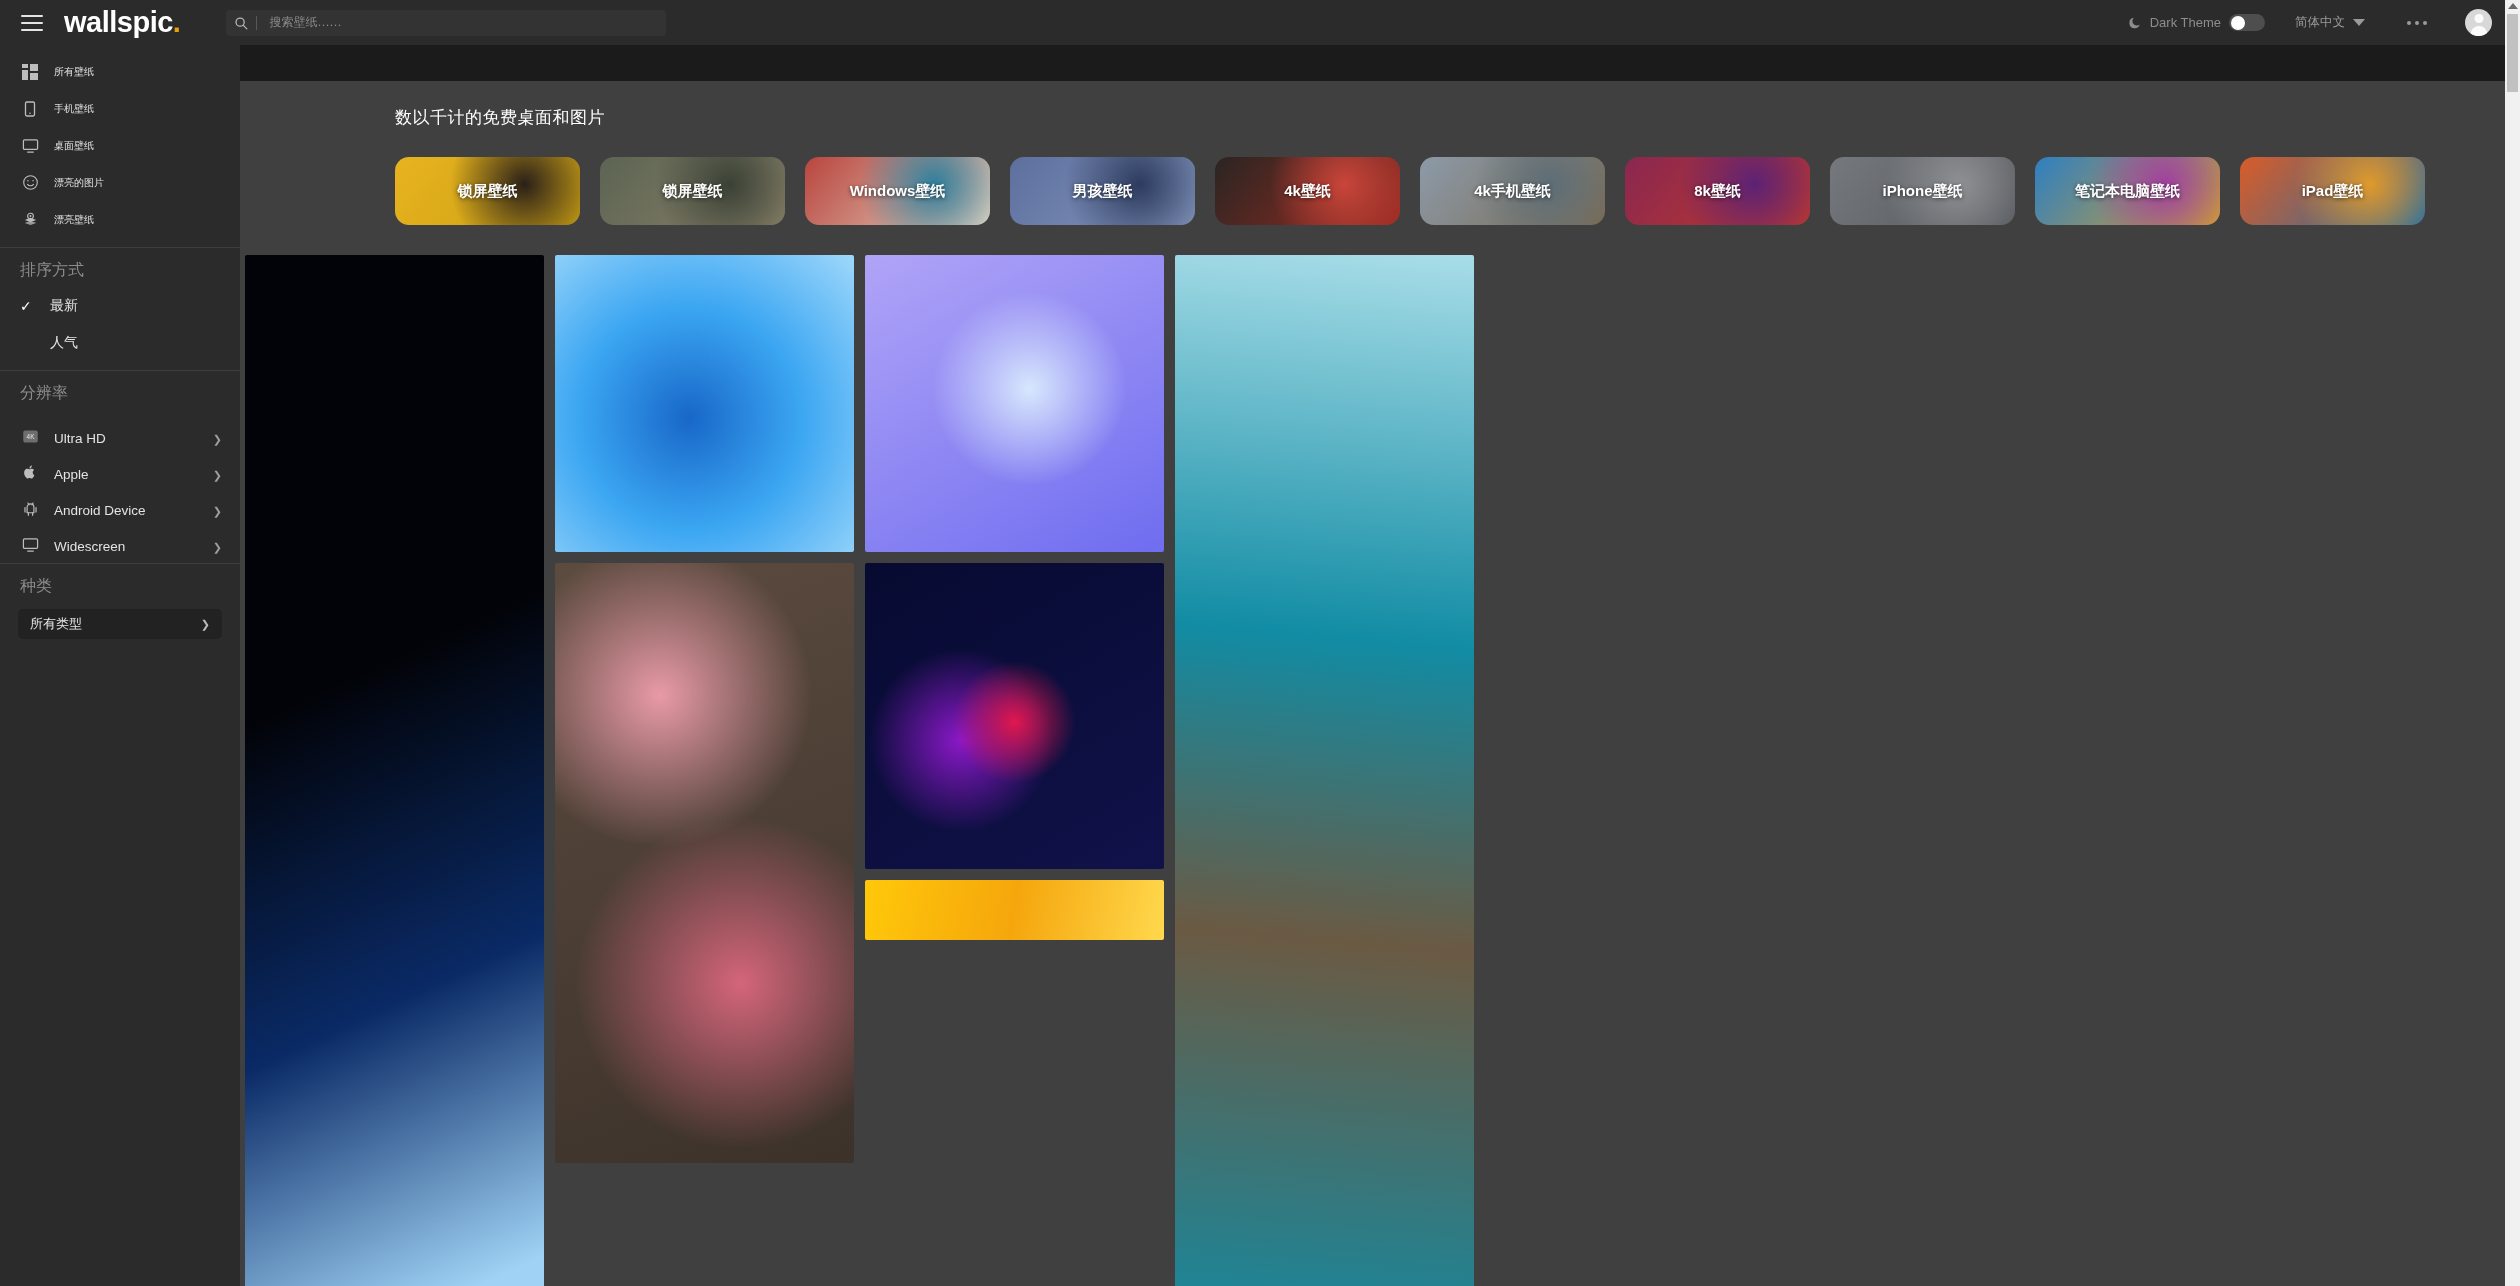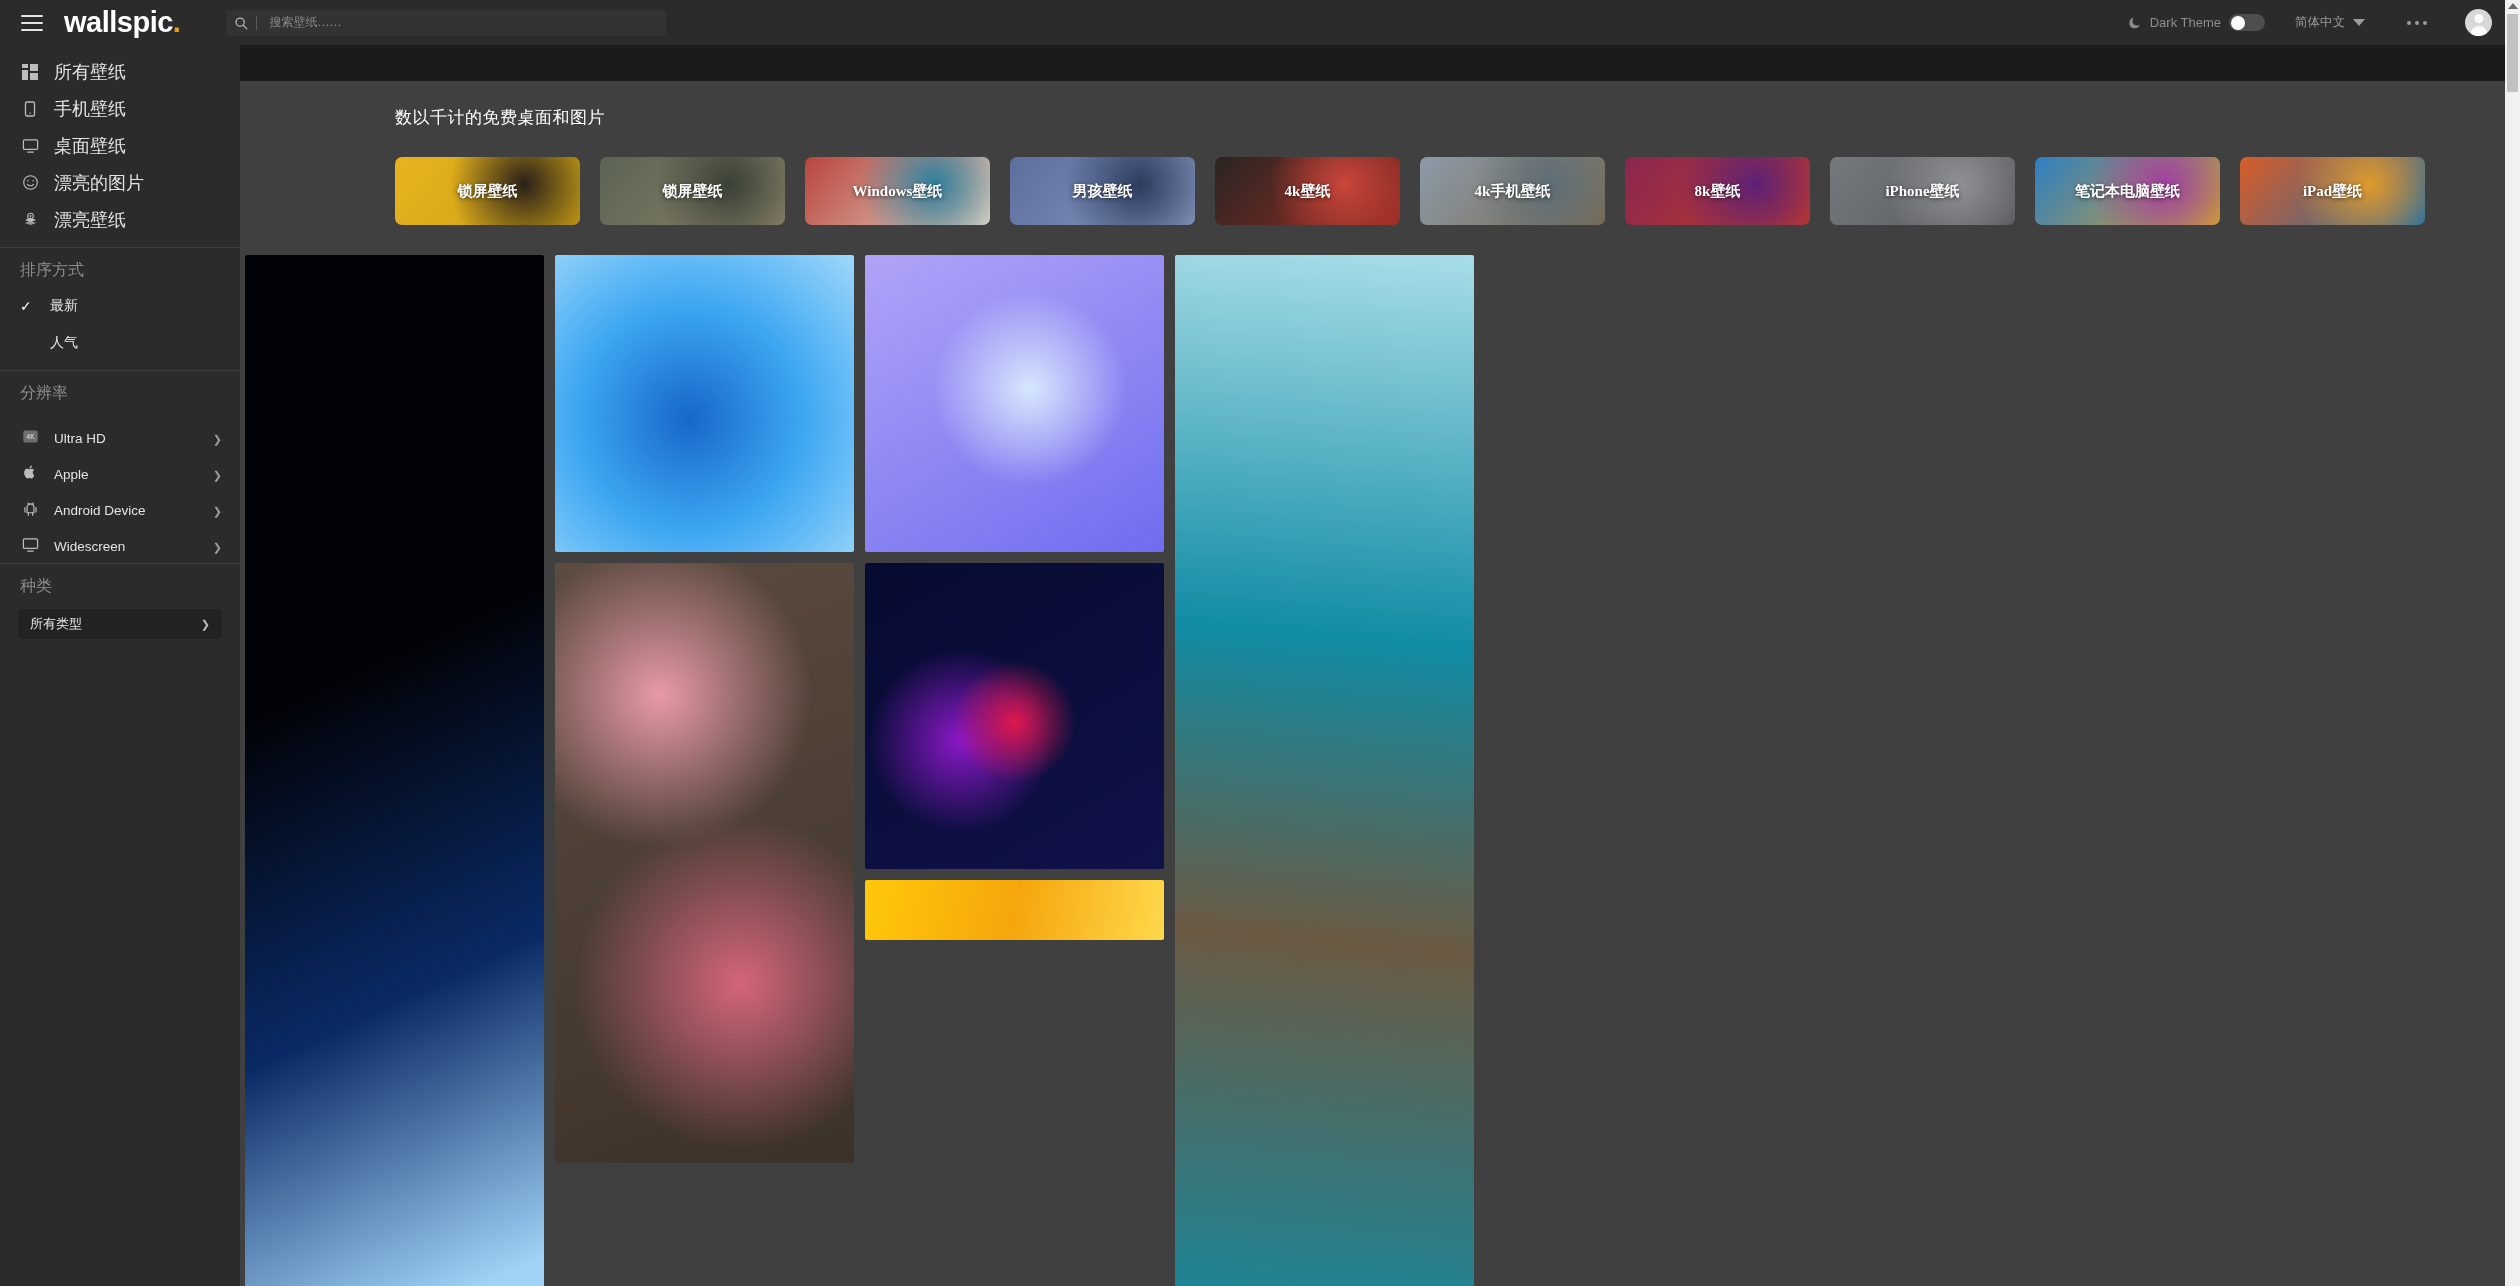--- a/index.html
+++ b/index.html
@@ -90,21 +90,21 @@
     position: absolute; top: 45px; left: 0;
     width: 240px; height: 1241px;
     background: #2b2b2b;
     padding-top: 8px;
     z-index: 20;
     overflow: hidden;
   }
   .nav-item {
     display: flex; align-items: center; gap: 14px;
     height: 37px; padding-left: 20px; cursor: pointer;
-    color: #e3e3e3; font-size: 18px;
+    color: #e3e3e3; font-size: 10px;
   }
   .nav-icon { width: 20px; height: 20px; display:flex; align-items:center; justify-content:center; color:#bdbdbd; }
   .divider { height: 1px; background: #3d3d3d; margin: 9px 0 0 0; }
   .section-title {
     color: #8c8c8c; font-size: 16px;
     padding: 12px 0 6px 20px;
   }
   .sort-item {
     display:flex; align-items:center; gap: 12px;
     height: 37px; padding-left: 20px; cursor:pointer;
@@ -136,23 +136,23 @@
     color: #ffffff; font-size: 17px;
     padding: 25px 0 0 155px;
     letter-spacing: 0.5px;
   }
   .chips {
     display: flex; gap: 20px; padding: 28px 0 0 155px;
     overflow: hidden;
   }
   .chip {
     width: 185px; height: 68px; min-width:185px;
-    border-radius: 7px; position: relative; overflow: hidden;
+    border-radius: 14px; position: relative; overflow: hidden;
     display: flex; align-items: center; justify-content: center;
-    cursor: pointer; flex-shrink: 0; font-family: Liberation Serif, serif;
+    cursor: pointer; flex-shrink: 0;
   }
   .chip-label {
     position: relative; z-index: 2;
     color: #ffffff; font-size: 15px; font-weight: bold;
     text-shadow: 0 1px 4px rgba(0,0,0,0.65);
     text-align: center; padding: 0 6px;
   }
   .chip .bg { position:absolute; inset:0; z-index:1; }
 
   

